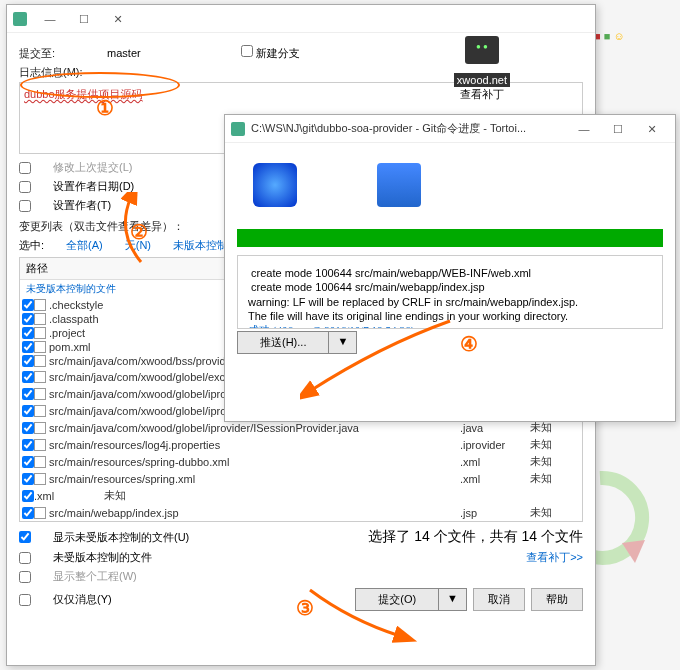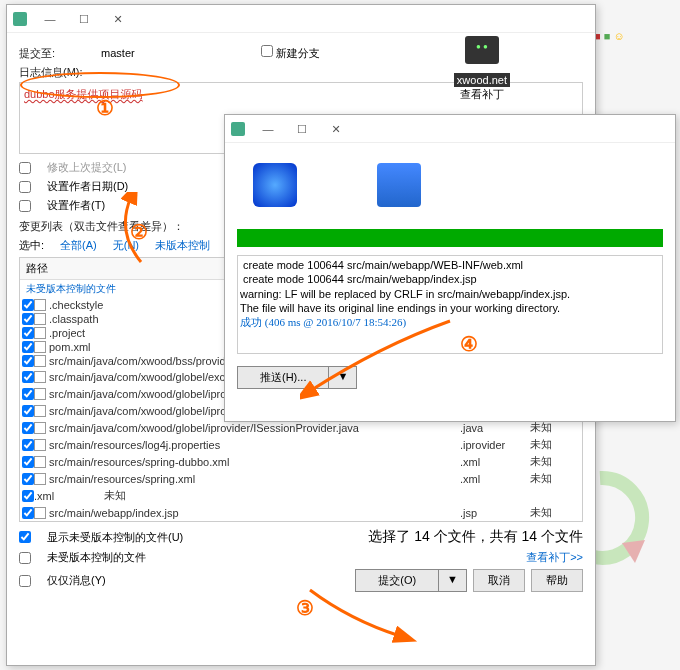--- a/index.html
+++ b/index.html
@@ -4,21 +4,21 @@
 <style>
 *{box-sizing:border-box;margin:0;padding:0;font-family:"Microsoft YaHei","Segoe UI",sans-serif;font-size:11px}
 body{width:680px;height:670px;background:#f5f5f5;position:relative;overflow:hidden}
 .win{position:absolute;background:#fff;border:1px solid #aaa;box-shadow:2px 2px 8px rgba(0,0,0,0.2)}
 .titlebar{height:28px;display:flex;align-items:center;padding:0 6px;background:#fff;border-bottom:1px solid #eee}
 .titlebar .ico{width:14px;height:14px;margin-right:6px;background:#4a8;border-radius:2px}
 .titlebar .ttl{flex:1;font-size:11px;color:#333}
 .winbtns{display:flex}
 .winbtn{width:34px;height:22px;text-align:center;line-height:22px;color:#555;cursor:pointer}
 .content{padding:8px 12px}
-.row{display:flex;align-items:center;margin:4px 0;gap:16px}
+.row{display:flex;align-items:center;margin:4px 0;gap:22px}
 .lbl{color:#222}
 input[type=checkbox]{width:12px;height:12px}
 .msgbox{border:1px solid #ccc;height:72px;padding:4px;position:relative;margin-top:2px}
 .msgtxt{color:#c33;text-decoration:underline wavy #c33}
 .ann{position:absolute;color:#f60;font-size:20px;font-weight:bold;font-family:cursive;z-index:60;pointer-events:none}
 .circ{position:absolute;border:2px solid #f60;border-radius:50%;z-index:60;pointer-events:none}
 .sect{margin-top:6px}
 .filelist{border:1px solid #ccc;margin-top:4px}
 .flhdr{display:flex;background:#f8f8f8;border-bottom:1px solid #ddd;font-size:10px}
 .flhdr span{padding:3px 6px;border-right:1px solid #ddd}
@@ -31,21 +31,21 @@
 .btnrow{display:flex;gap:6px;justify-content:flex-end;margin-top:8px}
 .btn{border:1px solid #aaa;background:#e9e9e9;padding:3px 14px;cursor:pointer;font-size:11px}
 .btn.disabled{color:#999}
 .link{color:#06c;cursor:pointer}
 .arrow{position:absolute;z-index:65;pointer-events:none}
 .progwin{z-index:50}
 .progbody{padding:12px}
 .icons{display:flex;gap:80px;padding:8px 0 14px 16px}
 .bigico{width:44px;height:44px;border-radius:6px}
 .progbar{height:18px;background:#0a0;margin:8px 0}
-.logbox{border:1px solid #ccc;padding:2px;font-family:Consolas,monospace;font-size:10px;height:99px;overflow:hidden;white-space:pre-wrap;line-height:1.3}
+.logbox{border:1px solid #ccc;padding:10px;font-family:Consolas,monospace;font-size:10px;height:74px;overflow:hidden;white-space:pre-wrap;line-height:1.3}
 .success{color:#06c;font-family:"Microsoft YaHei";font-size:11px}
 .splitbtn{display:flex}
 .splitbtn .main{border:1px solid #888;background:#e9e9e9;padding:3px 22px;cursor:pointer}
 .splitbtn .dd{border:1px solid #888;border-left:none;background:#e9e9e9;padding:3px 8px;cursor:pointer}
 .rightbar{position:absolute;right:0;top:26px;width:90px;height:50px;padding:4px;z-index:5}
 .logo{position:absolute;right:170px;top:36px;z-index:30;text-align:center;font-size:9px}
 .logo .box{width:34px;height:28px;background:#333;border-radius:3px;margin:0 auto}
 .logo .eyes{color:#7f7;font-size:8px;position:relative;top:-22px}
 .bigarrow{position:absolute;right:30px;bottom:100px;z-index:3;opacity:0.35}
 </style>
@@ -76,21 +76,21 @@
     <div class="winbtns">
       <div class="winbtn">—</div>
       <div class="winbtn">☐</div>
       <div class="winbtn">✕</div>
     </div>
   </div>
   <div class="content">
     <div class="row">
       <span class="lbl">提交至:</span>
       <span style="margin-left:30px">master</span>
-      <span style="margin-left:110px"><input type="checkbox" style=""> <span>新建分支</span></span>
+      <span style="margin-left:78px"><input type="checkbox" style=""> <span>新建分支</span></span>
     </div>
     <div class="lbl">日志信息(M):</div>
     <div class="msgbox">
       <span class="msgtxt">dubbo服务提供项目源码</span>
     </div>
     <div class="sect">
       <div class="row">
           <input type="checkbox" style="">
           <span style="color:#999">修改上次提交(L)</span>
         </div>
@@ -208,57 +208,62 @@
       <div class="row">
           <input type="checkbox" checked="" style="">
           <span>显示未受版本控制的文件(U)</span>
         <span style="margin-left:auto;font-size:14px">选择了 14 个文件，共有 14 个文件</span>
         </div>
       <div class="row">
           <input type="checkbox" style="">
           <span>未受版本控制的文件</span>
         <span style="margin-left:auto" class="link">查看补丁&gt;&gt;</span>
         </div>
+      <div class="row">
+          <input type="checkbox" style="">
+          <span style="color:#999">显示整个工程(W)</span>
+        </div>
       <div class="row" style="">
         <input type="checkbox" style="">
           <span>仅仅消息(Y)</span>
         <div style="margin-left:auto;display:flex;gap:6px">
           <div class="splitbtn">
               <div class="main">提交(O)</div>
               <div class="dd">▼</div>
             </div>
           <div class="btn">取消</div>
           <div class="btn">帮助</div>
         </div>
       </div>
     </div>
   </div>
 </div>
 
 <div class="win progwin" style="left:224px;top:114px;width:452px;height:308px">
   <div class="titlebar">
     <span class="ico"></span>
+    <span class="ttl">C:\WS\NJ\git\dubbo-soa-provider - Git命令进度 - Tortoi...</span>
     <div class="winbtns">
       <div class="winbtn">—</div>
       <div class="winbtn">☐</div>
       <div class="winbtn">✕</div>
     </div>
   </div>
   <div class="progbody">
     <div class="icons">
       <div class="bigico" style="background:radial-gradient(circle,#5af,#03c)"></div>
       <div class="bigico" style="background:linear-gradient(#48f,#26c);border-radius:4px"></div>
     </div>
     <div class="progbar"></div>
     <div class="logbox"><span> create mode 100644 src/main/webapp/WEB-INF/web.xml
  create mode 100644 src/main/webapp/index.jsp
 warning: LF will be replaced by CRLF in src/main/webapp/index.jsp.
 The file will have its original line endings in your working directory.</span>
 <span class="success">成功 (406 ms @ 2016/10/7 18:54:26)</span></div>
-    <div class="btnrow" style="justify-content:flex-start;margin-top:12px">
+    <div class="btnrow" style="justify-content:flex-start;margin-top:2px">
       <div class="splitbtn">
           <div class="main">推送(H)...</div>
           <div class="dd">▼</div>
         </div>
     </div>
   </div>
 </div>
 
 <div class="circ" style="left:20px;top:72px;width:160px;height:26px"></div>
 <div class="ann" style="left:96px;top:96px">①</div>

